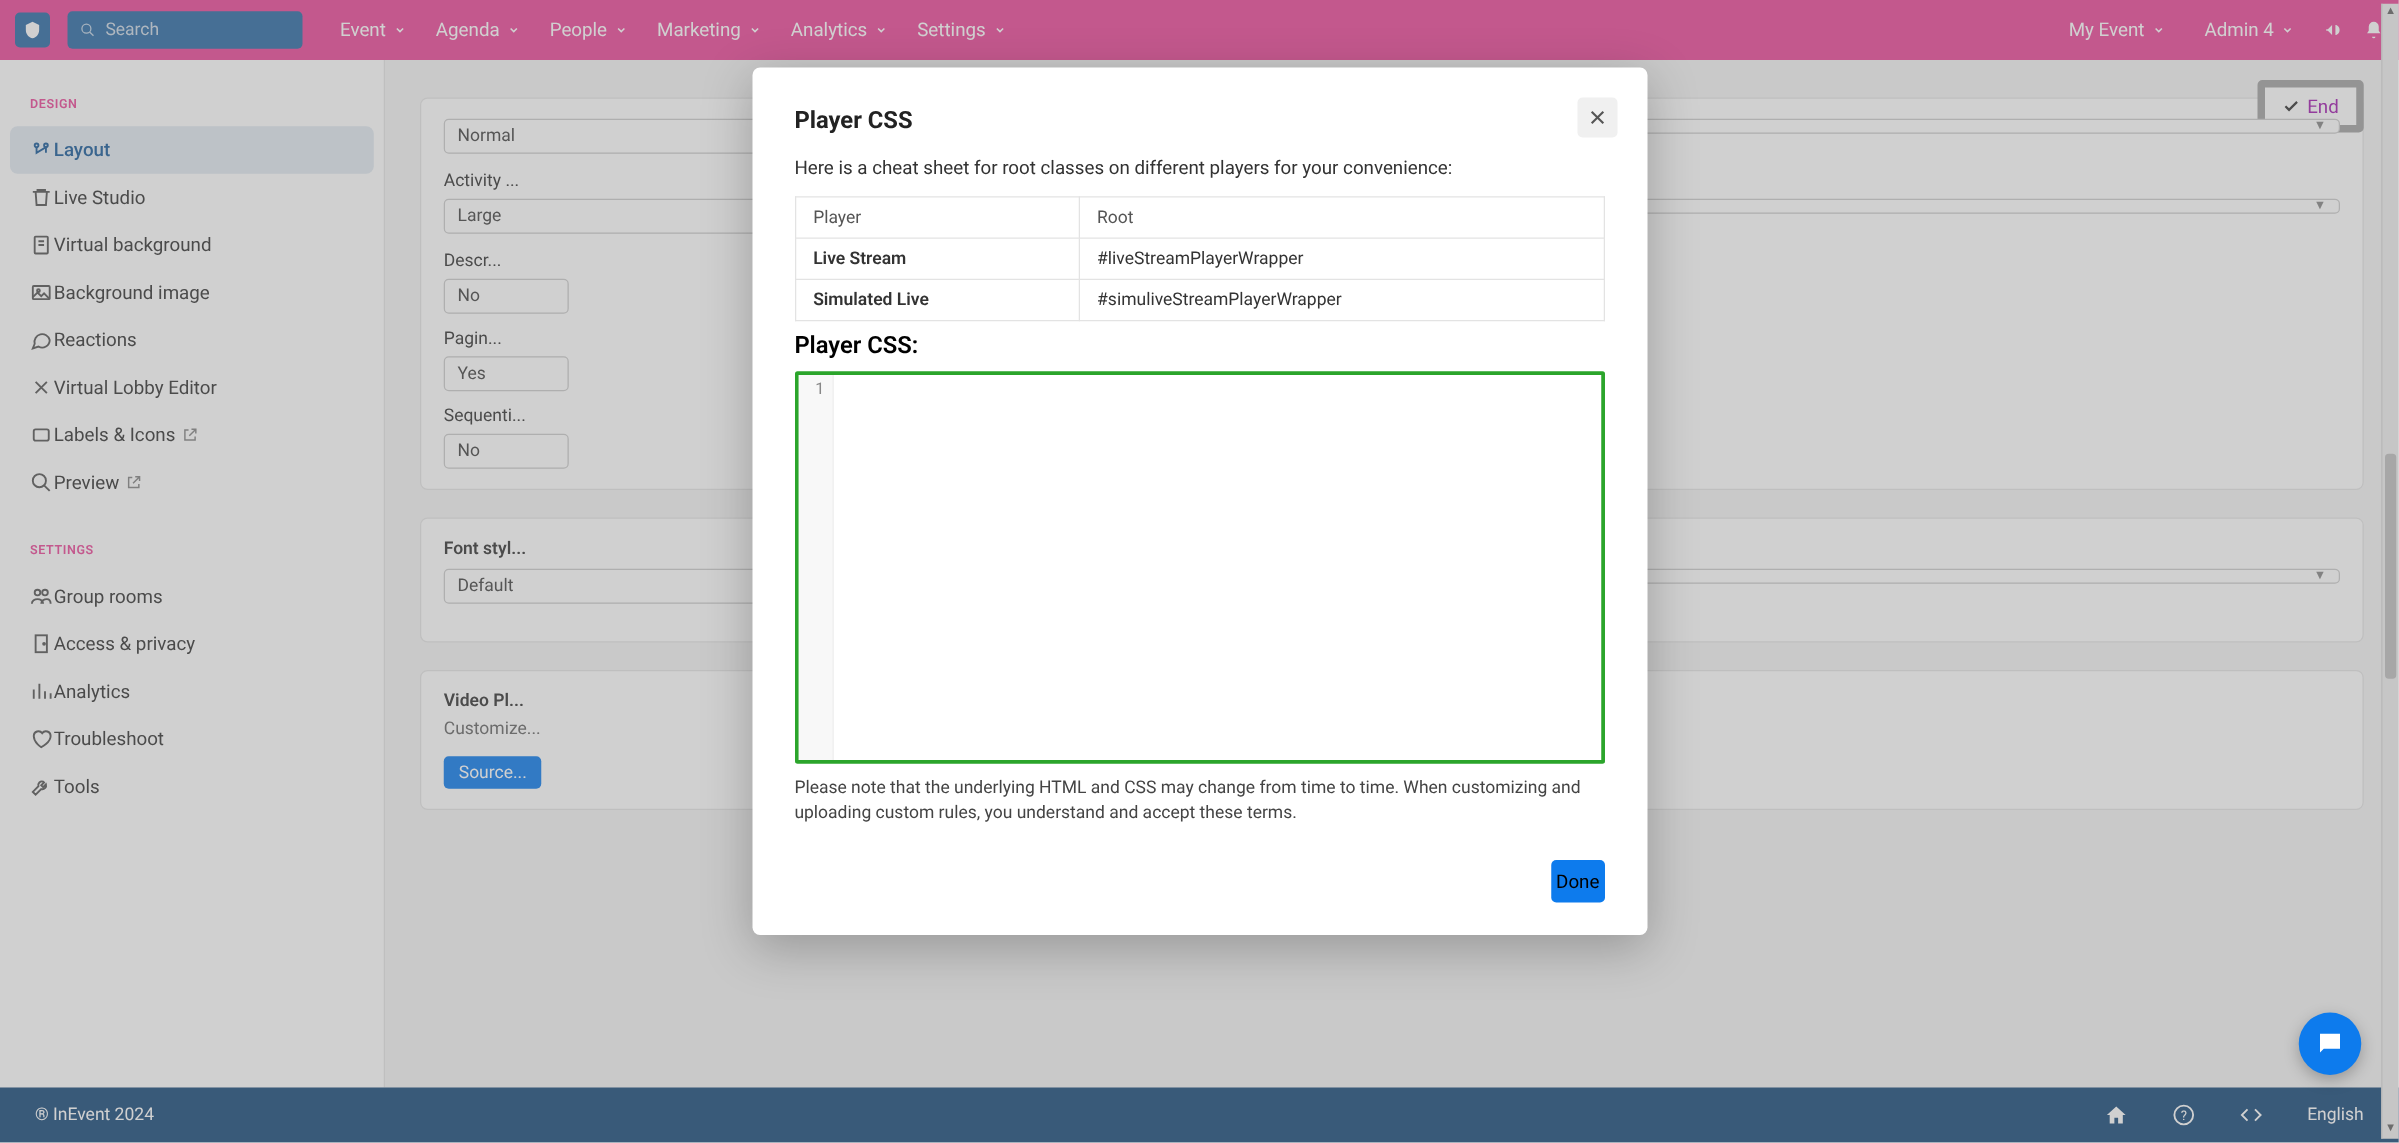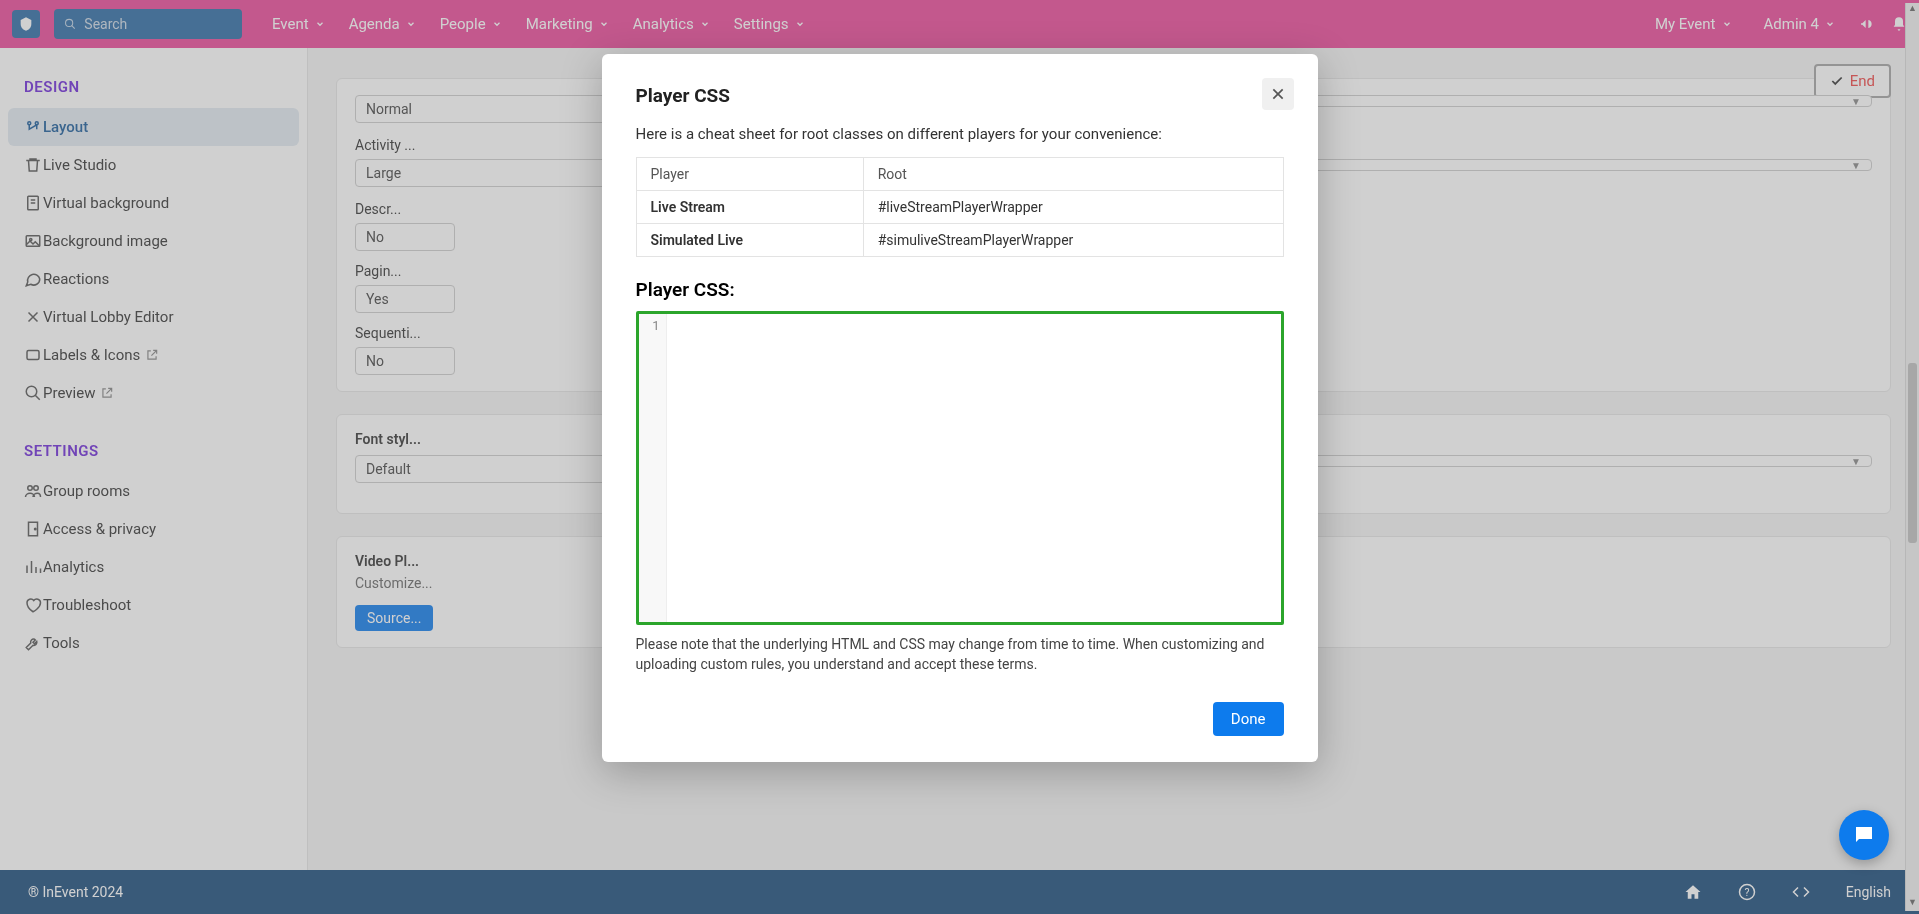--- a/index.html
+++ b/index.html
@@ -14,60 +14,60 @@
 .search-wrap input::placeholder { color: #cdd9e5; }
 .nav-menu { display: flex; gap: 4px; }
 .nav-item { display: flex; align-items: center; gap: 6px; padding: 6px 10px; font-size: 15px; cursor: pointer; border-radius: 4px; }
 .chev { width: 10px; height: 10px; }
 .top-right { margin-left: auto; display: flex; align-items: center; gap: 16px; }
 .top-right .nav-item { padding: 6px 8px; }
 .top-icon { width: 16px; height: 16px; }
 
 
 .sidebar { position: absolute; top: 48px; left: 0; width: 308px; height: calc(100% - 48px - 44px); background: #fff; border-right: 1px solid #e5e5e5; padding: 24px 8px 8px 8px; overflow-y: auto; }
-.sidebar-heading { color: #6d28d9; font-size: 15px; font-weight: 600; letter-spacing: .5px; padding: 6px 16px 12px; }
+.sidebar-heading { color: #ec4899; font-size: 10px; font-weight: 600; letter-spacing: .5px; padding: 6px 16px 12px; }
 .sidebar-item { display: flex; align-items: center; gap: 1px; padding: 10px 16px; border-radius: 6px; cursor: pointer; font-size: 15px; color: #333; }
 .sidebar-item.active { background: #e2eaf2; color: #1a5b9a; font-weight: 500; }
 .side-icon { width: 18px; height: 18px; color: #555; flex-shrink: 0; }
 .sidebar-item.active .side-icon { color: #1a5b9a; }
 .ext-icon { width: 14px; height: 14px; margin-left: 4px; opacity: .6; }
 
 
 .main { position: absolute; left: 308px; top: 48px; right: 0; bottom: 44px; overflow: auto; padding: 20px 28px; }
-.end-btn { position: absolute; right: 28px; top: 16px; display: flex; align-items: center; gap: 6px; background: #fff; border: 2px solid #a3a3a3; border-radius: 4px; padding: 6px 14px; font-size: 15px; cursor: pointer; color: #ef4444; }
+.end-btn { position: absolute; right: 28px; top: 16px; display: flex; align-items: center; gap: 6px; background: #fff; border: 6px solid #a3a3a3; border-radius: 4px; padding: 6px 14px; font-size: 15px; cursor: pointer; color: #a21caf; }
 .panel { border: 1px solid #e5e5e5; border-radius: 6px; padding: 16px 18px; margin-bottom: 22px; background: #fff; }
 .field-label { font-size: 14px; color: #333; margin-bottom: 6px; }
 .field-row { display: flex; gap: 24px; margin-bottom: 14px; }
 .field-col { flex: 1; }
 .select-box { border: 1px solid #ccc; border-radius: 4px; padding: 5px 10px; font-size: 14px; background: #fff; min-width: 100px; color: #444; position: relative; }
 .select-box.wide { width: 100%; }
 .select-caret { position: absolute; right: 10px; top: 50%; transform: translateY(-50%); font-size: 10px; color: #888; }
 .blue-btn { background: #0d7bed; color: #fff; border: none; border-radius: 4px; padding: 5px 12px; font-size: 14px; cursor: pointer; }
 
 
 .footer { position: absolute; bottom: 0; left: 0; right: 0; height: 44px; background: #184a7a; color: #fff; display: flex; align-items: center; padding: 0 28px; font-size: 14px; }
 .footer-right { margin-left: auto; display: flex; align-items: center; gap: 36px; }
 .footer-icon { width: 18px; height: 18px; cursor: pointer; }
 
 
 .overlay { position: absolute; inset: 0; background: rgba(120,120,120,.35); z-index: 50; }
 .modal { position: absolute; z-index: 60; left: 50%; transform: translateX(-50%); top: 54px; width: 716px; background: #fff; border-radius: 6px; box-shadow: 0 10px 40px rgba(0,0,0,.25); padding: 30px 34px 26px; }
 .modal-title { font-size: 19px; font-weight: 700; color: #222; margin-bottom: 18px; }
 .modal-close { position: absolute; right: 24px; top: 24px; width: 32px; height: 32px; background: #f0f0f0; border-radius: 4px; display: flex; align-items: center; justify-content: center; cursor: pointer; font-size: 18px; color: #555; }
 .modal-desc { font-size: 15px; color: #333; margin-bottom: 14px; }
-.ch-table { width: 100%; border-collapse: collapse; font-size: 14px; margin-bottom: 21px; }
+.ch-table { width: 100%; border-collapse: collapse; font-size: 14px; margin-bottom: 7px; }
 .ch-table th { text-align: left; font-weight: 400; color: #555; padding: 8px 14px; border: 1px solid #e3e3e3; }
 .ch-table td { padding: 8px 14px; border: 1px solid #e3e3e3; color: #333; }
 .ch-table td:first-child { font-weight: 600; }
 .css-label { font-size: 19px; font-weight: 600; margin-bottom: 10px; }
 .code-editor { border: 3px solid #2ba52b; border-radius: 2px; height: 314px; display: flex; font-family: monospace; font-size: 13px; }
 .gutter { width: 28px; background: #f8f8f8; border-right: 1px solid #eee; text-align: right; padding: 4px 6px 0 0; color: #888; }
 .code-area { flex: 1; padding: 4px 6px; outline: none; }
 .note { font-size: 14px; color: #444; margin-top: 10px; line-height: 1.4; }
-.done-btn { background: #0d7bed; color: #ffffff; border: none; border-radius: 4px; padding: 8px 18px; font-size: 15px; cursor: pointer; float: right; margin-top: 28px; margin-left: 25px; }
+.done-btn { background: #0d7bed; color: #000000; border: none; border-radius: 4px; padding: 8px 4px; font-size: 15px; cursor: pointer; float: right; margin-top: 28px; margin-left: 25px; }
 
 
 .chat-fab { position: absolute; right: 30px; bottom: 54px; width: 50px; height: 50px; border-radius: 50%; background: #0d7bed; display: flex; align-items: center; justify-content: center; z-index: 70; cursor: pointer; box-shadow: 0 4px 12px rgba(0,0,0,.25); }
 
 
 .right-scroll { position: absolute; right: 0; top: 3px; bottom: 3px; width: 14px; background: #f0f0f0; border-left: 1px solid #d9d9d9; z-index: 45; }
 .right-scroll .thumb { position: absolute; left: 2px; right: 2px; top: 360px; height: 180px; background: #c0c0c0; border-radius: 3px; }
 .right-scroll .arrow { position: absolute; left: 0; right: 0; height: 14px; text-align: center; font-size: 9px; color: #666; }
 .right-scroll .arrow.up { top: 0; }
 .right-scroll .arrow.down { bottom: 0; }

